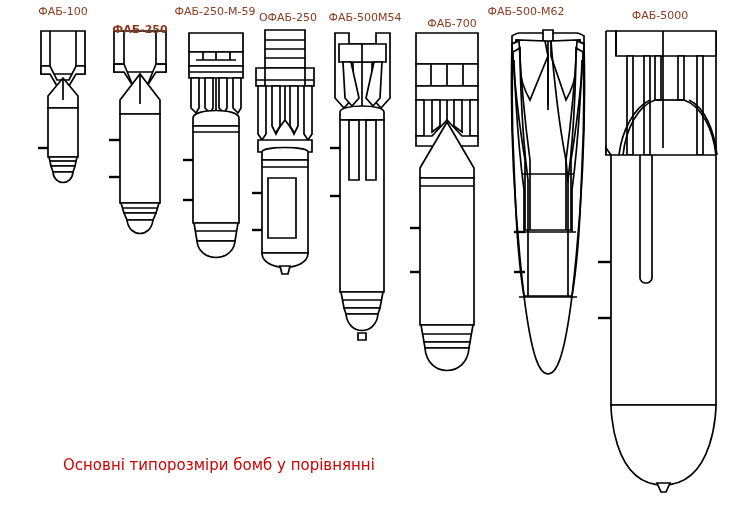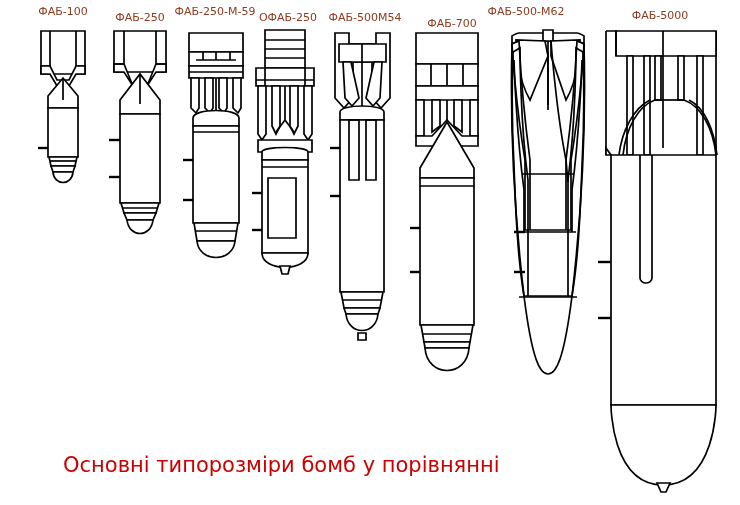--- a/index.html
+++ b/index.html
@@ -26,21 +26,21 @@
     transform: translateX(-50%);
     -webkit-user-select: none;
     user-select: none;
   }
   .caption {
     position: absolute;
     left: 63px;
     top: 452px;
     color: #cc0000;
     font-family: "DejaVu Sans", sans-serif;
-    font-size: 21px;
+    font-size: 15px;
     line-height: 26px;
     white-space: nowrap;
   }
   svg.bombs {
     position: absolute;
     left: 0;
     top: 0;
     width: 740px;
     height: 505px;
   }
@@ -230,21 +230,21 @@
       <path class="nf" d="M640,155 L640,278 C640,281 643,283 646,283 C649,283 652,281 652,278 L652,155"></path>
       <path class="lug" d="M598,262 L611,262"></path>
       <path class="lug" d="M598,318 L611,318"></path>
       <path class="ln" d="M611,405 C611,405 611,485 663,485 C716,485 716,405 716,405 Z"></path>
       <path class="ln" d="M657,483 L670,483 L666,492 L661,492 Z"></path>
     </g>
 
   </svg>
 
   <div class="bomb-label" style="left:63px;  top:6px;">ФАБ-100</div>
-  <div class="bomb-label" style="left:140px; top:12px;">ФАБ-250</div>
+  <div class="bomb-label" style="left:140px; top:24px;font-weight:bold;">ФАБ-250</div>
   <div class="bomb-label" style="left:215px; top:6px;">ФАБ-250-М-59</div>
   <div class="bomb-label" style="left:288px; top:12px;">ОФАБ-250</div>
   <div class="bomb-label" style="left:365px; top:12px;">ФАБ-500М54</div>
   <div class="bomb-label" style="left:452px; top:18px;">ФАБ-700</div>
   <div class="bomb-label" style="left:526px; top:6px;">ФАБ-500-М62</div>
   <div class="bomb-label" style="left:628px; top:10px;margin-left:32px;">ФАБ-5000</div>
 
   <div class="caption">Основні типорозміри бомб у порівнянні</div>
 
 </div>

